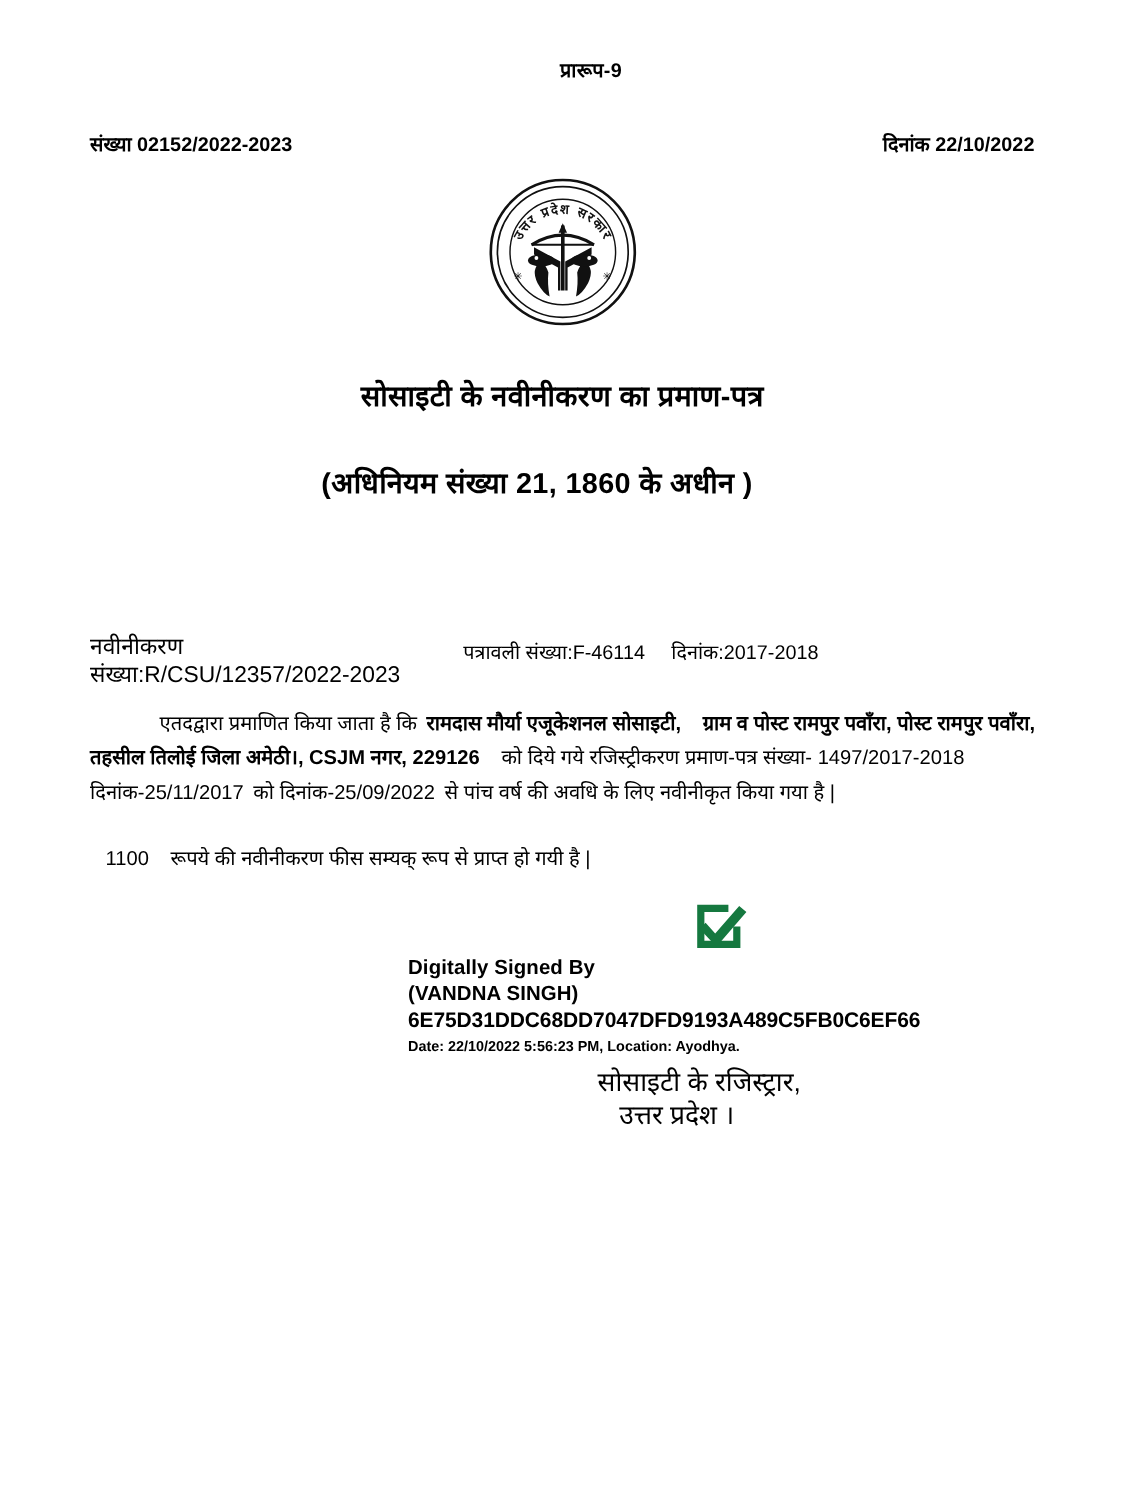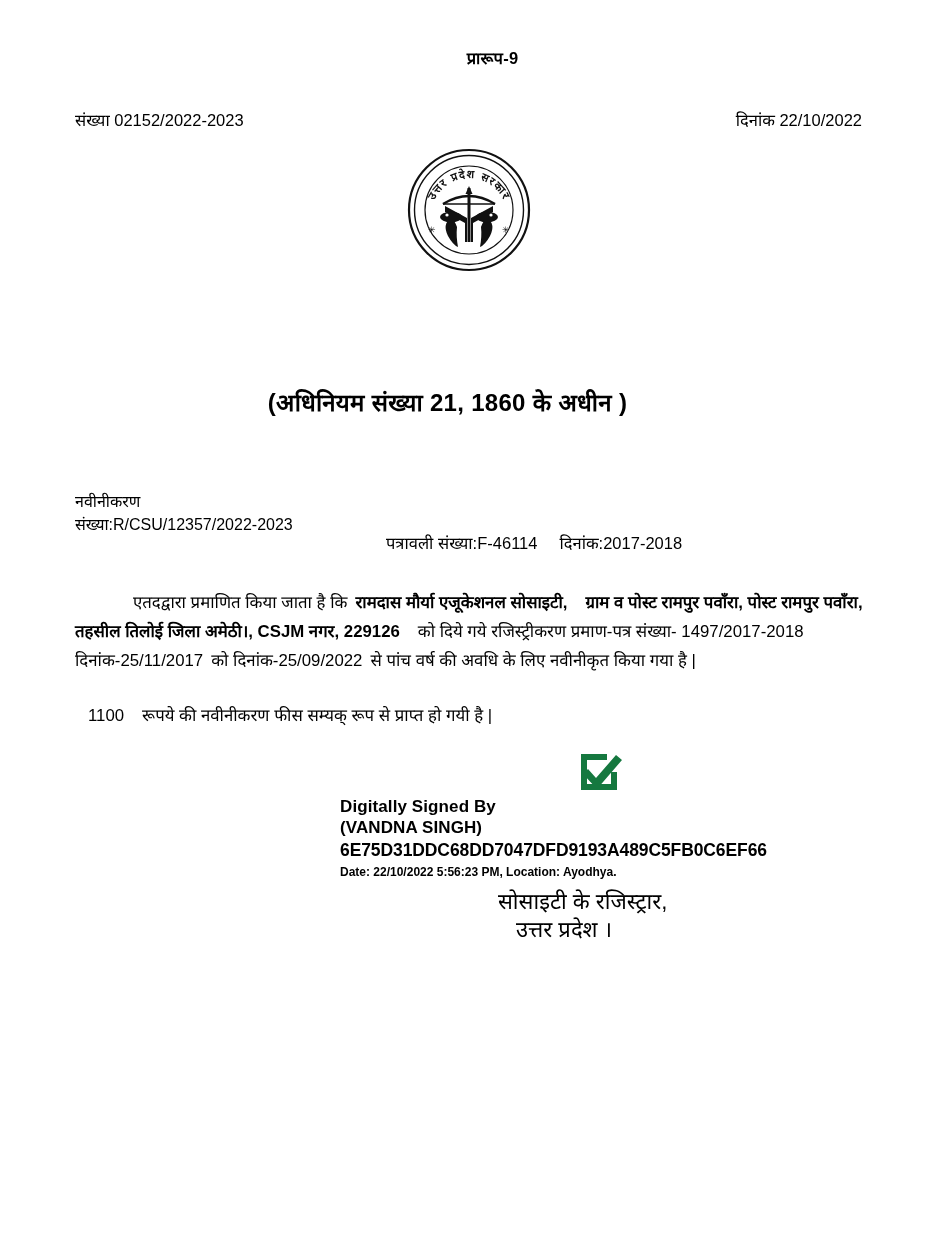--- a/index.html
+++ b/index.html
@@ -44,21 +44,21 @@
   }
   .num-row {
     position: absolute;
     top: 108px;
     left: 75px;
     width: 787px;
     display: flex;
     justify-content: space-between;
     font-size: 16.5px;
   }
-  .num-row > span { white-space: nowrap; }
+  .num-row > span { white-space: nowrap; font-weight: bold; }
 
   
   .emblem-wrap {
     position: absolute;
     top: 148px;
     left: 0;
     width: 937px;
     display: flex;
     justify-content: center;
   }
@@ -86,23 +86,23 @@
     width: 895px;
     text-align: center;
     font-size: 24px;
     font-weight: bold;
     letter-spacing: .3px;
   }
 
   
   .renewal-block {
     position: absolute;
-    top: 490px;
+    top: 528px;
     left: 75px;
-    font-size: 16px;
+    font-size: 19px;
     line-height: 23px;
   }
   .file-block {
     position: absolute;
     top: 531px;
     left: 386px;
     font-size: 16.5px;
     white-space: nowrap;
   }
   .file-block .gap { display: inline-block; width: 22px; }
@@ -220,20 +220,21 @@
         <ellipse cx="80" cy="69" rx="11" ry="5.2"></ellipse>
       </g>
       <circle cx="40" cy="67" r="1.6" fill="#fff"></circle>
       <circle cx="84" cy="67" r="1.6" fill="#fff"></circle>
 
       <text x="21" y="85" font-size="9" fill="#111" font-family="'DejaVu Sans', sans-serif">✳</text>
       <text x="95" y="85" font-size="9" fill="#111" font-family="'DejaVu Sans', sans-serif">✳</text>
     </svg>
   </div>
 
+  <div class="title-main">सोसाइटी के नवीनीकरण का प्रमाण-पत्र</div>
   <div class="title-sub">(अधिनियम संख्या 21, 1860 के अधीन )</div>
 
   <div class="renewal-block">
     <div>नवीनीकरण</div>
     <div>संख्या:R/CSU/12357/2022-2023</div>
   </div>
 
   <div class="file-block">
     <span>पत्रावली संख्या:F-46114</span><span class="gap"></span><span>दिनांक:2017-2018</span>
   </div>

